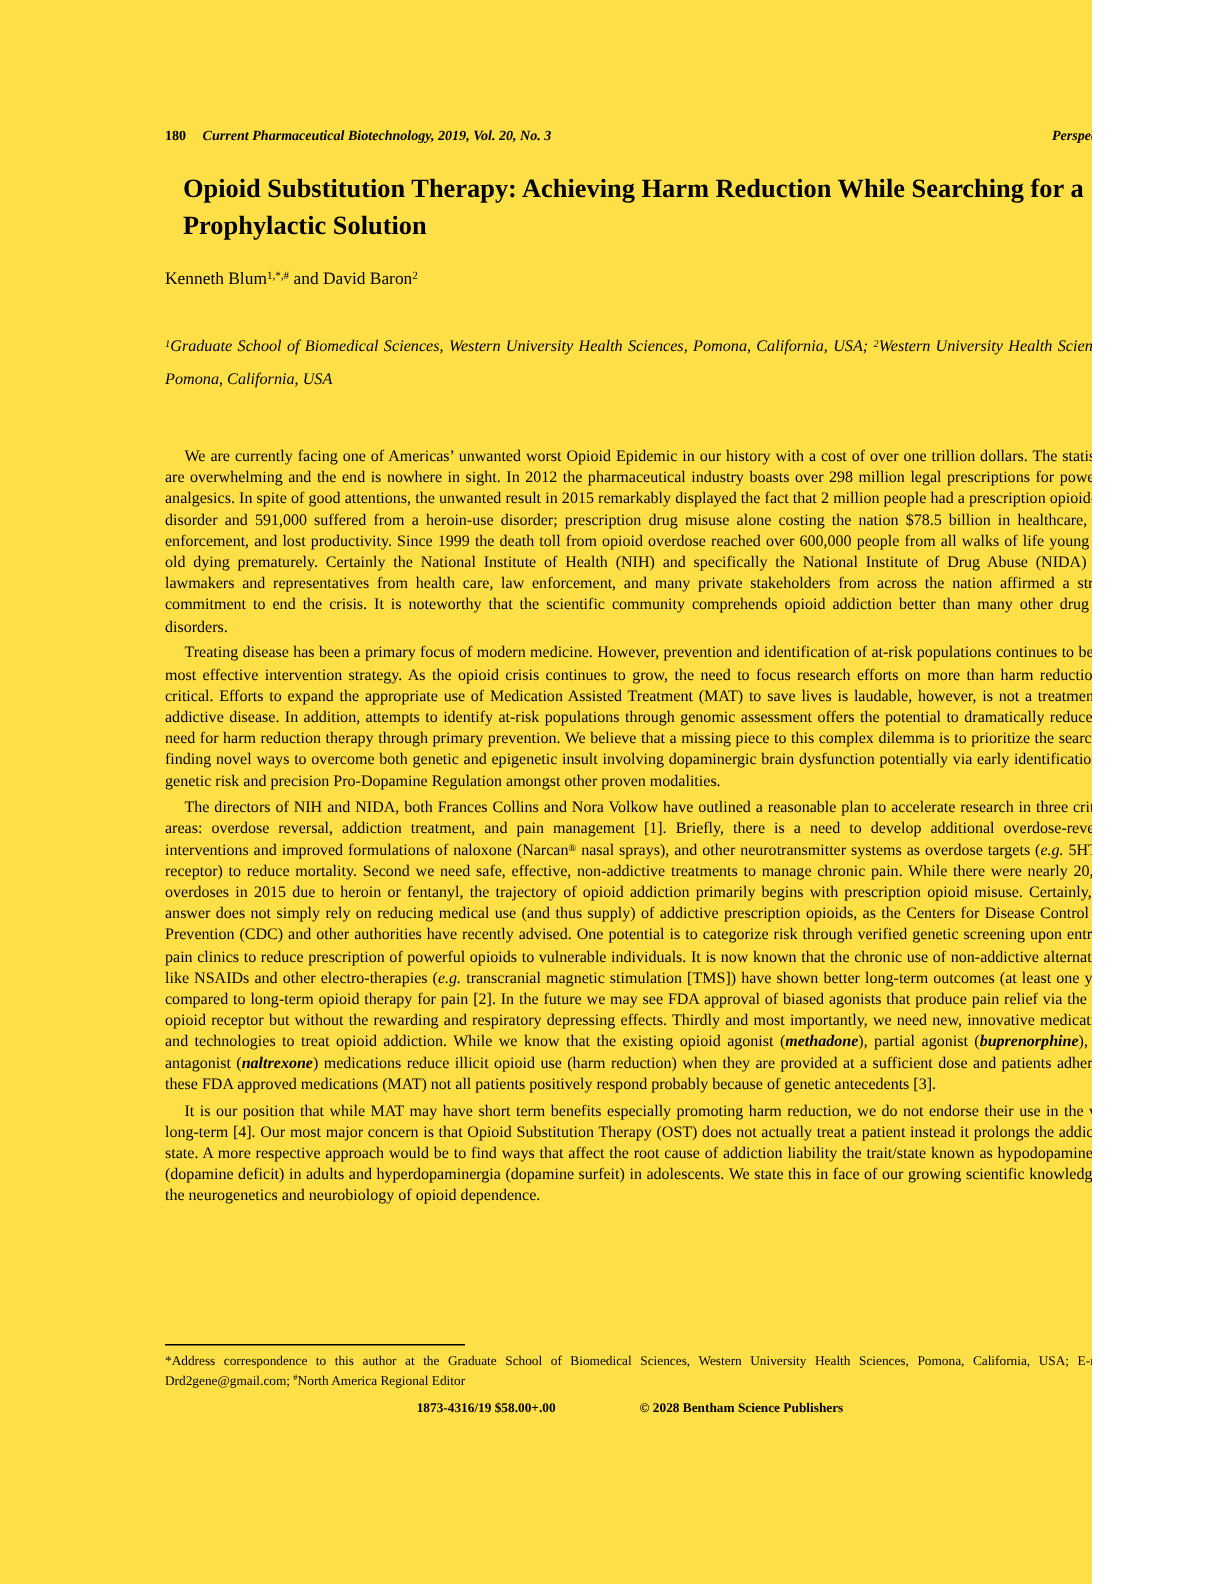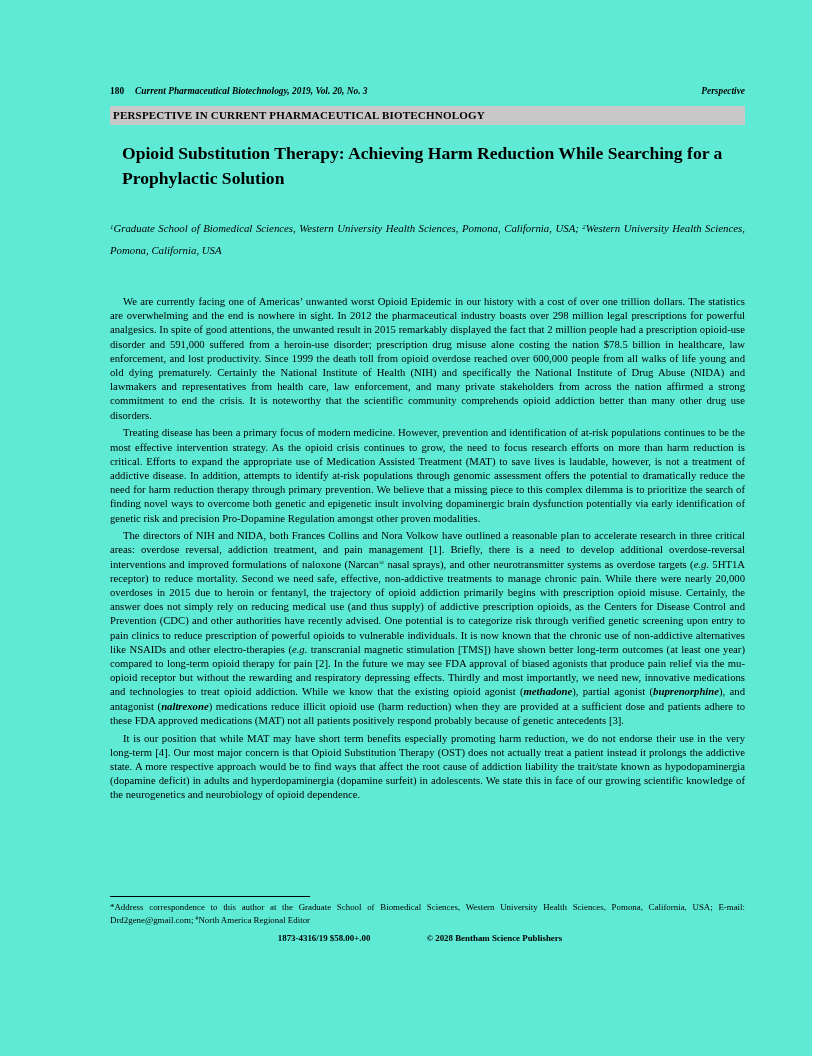--- a/index.html
+++ b/index.html
@@ -1,20 +1,20 @@
 <!DOCTYPE html>
 <html lang="en"><head>
 <meta charset="utf-8">
 <style>
   html, body { margin: 0; padding: 0; background: #ffffff; }
   .page {
     position: relative;
-    width: 812px;
+    width: 728px;
     height: 1056px;
-    background: #5eead4;
+    background: #fde047;
     color: #000000;
     font-family: "Liberation Serif", "DejaVu Serif", serif;
     overflow: hidden;
   }
   .content {
     position: absolute;
     left: 110px;
     top: 86px;
     width: 635px;
   }
@@ -118,24 +118,24 @@
 <div class="page">
   <div class="content">
 
     <div class="running-head">
       <div class="rh-left">
         <span class="rh-pagenum">180</span><span class="rh-journal">Current Pharmaceutical Biotechnology, 2019, Vol. 20, No. 3</span>
       </div>
       <div class="rh-right">Perspective</div>
     </div>
 
-    <div class="banner">PERSPECTIVE IN CURRENT PHARMACEUTICAL BIOTECHNOLOGY</div>
 
     <h1 class="title">Opioid Substitution Therapy: Achieving Harm Reduction While Searching for a Prophylactic Solution</h1>
 
+    <div class="authors"><span>Kenneth Blum</span><sup>1,*,#</sup><span> and David Baron</span><sup>2</sup></div>
 
     <div class="affiliation"><sup>1</sup><span>Graduate School of Biomedical Sciences, Western University Health Sciences, Pomona, California, USA; </span><sup>2</sup><span>Western University Health Sciences, Pomona, California, USA</span></div>
 
     <div class="body-text">
         <p class="para"><span>We are currently facing one of Americas’ unwanted worst Opioid Epidemic in our history with a cost of over one trillion dollars. The statistics are overwhelming and the end is nowhere in sight. In 2012 the pharmaceutical industry boasts over 298 million legal prescriptions for powerful analgesics. In spite of good attentions, the unwanted result in 2015 remarkably displayed the fact that 2 million people had a prescription opioid-use disorder and 591,000 suffered from a heroin-use disorder; prescription drug misuse alone costing the nation $78.5 billion in healthcare, law enforcement, and lost productivity. Since 1999 the death toll from opioid overdose reached over 600,000 people from all walks of life young and old dying prematurely. Certainly the National Institute of Health (NIH) and specifically the National Institute of Drug Abuse (NIDA) and lawmakers and representatives from health care, law enforcement, and many private stakeholders from across the nation affirmed a strong commitment to end the crisis. It is noteworthy that the scientific community comprehends opioid addiction better than many other drug use disorders.</span></p>
         <p class="para"><span>Treating disease has been a primary focus of modern medicine. However, prevention and identification of at-risk populations continues to be the most effective intervention strategy. As the opioid crisis continues to grow, the need to focus research efforts on more than harm reduction is critical. Efforts to expand the appropriate use of Medication Assisted Treatment (MAT) to save lives is laudable, however, is not a treatment of addictive disease. In addition, attempts to identify at-risk populations through genomic assessment offers the potential to dramatically reduce the need for harm reduction therapy through primary prevention. We believe that a missing piece to this complex dilemma is to prioritize the search of finding novel ways to overcome both genetic and epigenetic insult involving dopaminergic brain dysfunction potentially via early identification of genetic risk and precision Pro-Dopamine Regulation amongst other proven modalities.</span></p>
         <p class="para"><span>The directors of NIH and NIDA, both Frances Collins and Nora Volkow have outlined a reasonable plan to accelerate research in three critical areas: overdose reversal, addiction treatment, and pain management [1]. Briefly, there is a need to develop additional overdose-reversal interventions and improved formulations of naloxone (Narcan</span><sup>®</sup><span> nasal sprays), and other neurotransmitter systems as overdose targets (</span><span class="run-i">e.g.</span><span> 5HT1A receptor) to reduce mortality. Second we need safe, effective, non-addictive treatments to manage chronic pain. While there were nearly 20,000 overdoses in 2015 due to heroin or fentanyl, the trajectory of opioid addiction primarily begins with prescription opioid misuse. Certainly, the answer does not simply rely on reducing medical use (and thus supply) of addictive prescription opioids, as the Centers for Disease Control and Prevention (CDC) and other authorities have recently advised. One potential is to categorize risk through verified genetic screening upon entry to pain clinics to reduce prescription of powerful opioids to vulnerable individuals. It is now known that the chronic use of non-addictive alternatives like NSAIDs and other electro-therapies (</span><span class="run-i">e.g.</span><span> transcranial magnetic stimulation [TMS]) have shown better long-term outcomes (at least one year) compared to long-term opioid therapy for pain [2]. In the future we may see FDA approval of biased agonists that produce pain relief via the mu-opioid receptor but without the rewarding and respiratory depressing effects. Thirdly and most importantly, we need new, innovative medications and technologies to treat opioid addiction. While we know that the existing opioid agonist (</span><span class="run-bi">methadone</span><span>), partial agonist (</span><span class="run-bi">buprenorphine</span><span>), and antagonist (</span><span class="run-bi">naltrexone</span><span>) medications reduce illicit opioid use (harm reduction) when they are provided at a sufficient dose and patients adhere to these FDA approved medications (MAT) not all patients positively respond probably because of genetic antecedents [3].</span></p>
         <p class="para"><span>It is our position that while MAT may have short term benefits especially promoting harm reduction, we do not endorse their use in the very long-term [4]. Our most major concern is that Opioid Substitution Therapy (OST) does not actually treat a patient instead it prolongs the addictive state. A more respective approach would be to find ways that affect the root cause of addiction liability the trait/state known as hypodopaminergia (dopamine deficit) in adults and hyperdopaminergia (dopamine surfeit) in adolescents. We state this in face of our growing scientific knowledge of the neurogenetics and neurobiology of opioid dependence.</span></p>
       </div>
 

